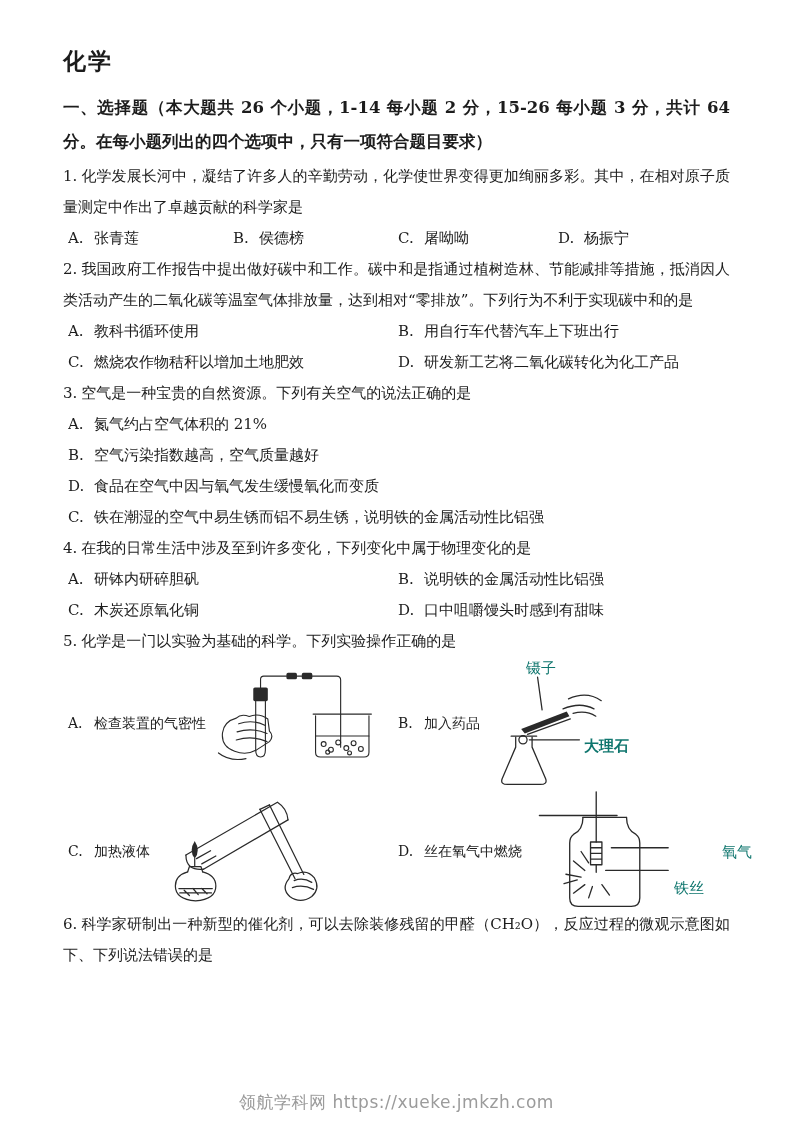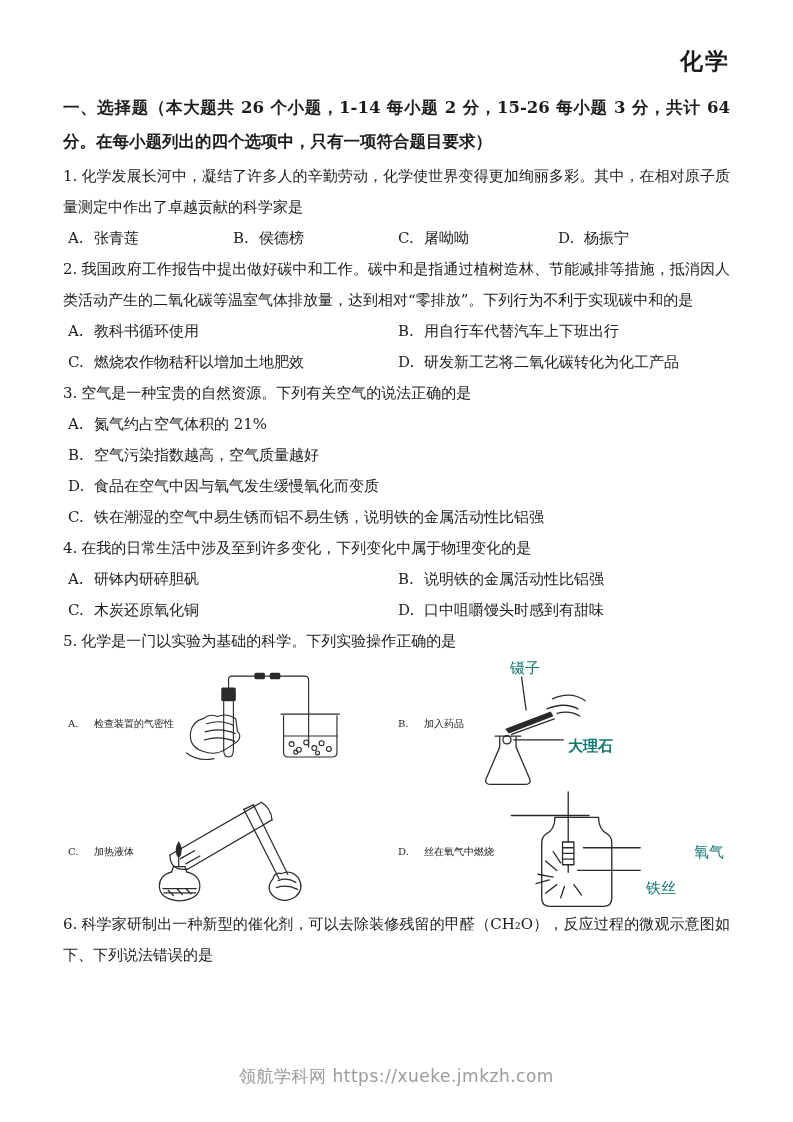--- a/index.html
+++ b/index.html
@@ -2,48 +2,48 @@
 <html><head>
 <meta charset="utf-8">
 <style>
   html,body{margin:0;padding:0;background:#e8e8e8;}
   .page{
     width:793px;height:1122px;background:#ffffff;box-sizing:border-box;
     padding:46px 63px 0 63px;position:relative;overflow:hidden;
     font-family:"DejaVu Serif","Liberation Serif",serif;color:#1c1c1c;
   }
   .title{
-    text-align:right;font-size:23px;font-weight:bold;margin:0 0 14px 0;letter-spacing:2px;
+    text-align:left;font-size:23px;font-weight:bold;margin:0 0 14px 0;letter-spacing:2px;
   }
   .heading{
     font-size:16.5px;font-weight:bold;line-height:34px;text-align:justify;margin:4px 0 2px 0;
   }
   .q{font-size:15px;line-height:31px;}
   .q-text{margin:0;text-align:justify;}
   .q-num{margin-right:4px;}
   .opt-row{padding-left:5px;}
   .opt-grid4{display:grid;grid-template-columns:165px 165px 160px 1fr;}
   .opt-grid2{display:grid;grid-template-columns:330px 1fr;}
   .opt{white-space:nowrap;overflow:hidden;}
   .opt-list .opt{display:block;}
   .lab{display:inline-block;min-width:26px;}
   
   .figrow{display:grid;grid-template-columns:330px 1fr;padding-left:5px;}
   .figcell{display:flex;align-items:center;gap:6px;}
-  .figcap{white-space:nowrap;font-size:10px;}
+  .figcap{white-space:nowrap;font-size:14px;}
   .figbox{position:relative;}
   .figbox svg{display:block;}
   .ann{
     position:absolute;font-size:15px;color:#0f766e;white-space:nowrap;
     font-family:"DejaVu Serif","Liberation Serif",serif;
   }
   .sk{stroke:#2a2a2a;stroke-width:1.4;fill:none;stroke-linecap:round;stroke-linejoin:round;}
   .skf{fill:#2a2a2a;stroke:none;}
   .footer{
-    position:absolute;left:0;right:0;bottom:34px;text-align:center;
+    position:absolute;left:0;right:0;bottom:8px;text-align:center;
     font-family:"DejaVu Sans","Liberation Sans",sans-serif;
     font-size:17px;color:#9b9b9b;letter-spacing:0.5px;
   }
 </style>
 </head>
 <body>
 
 <div class="page">
 
   <h1 class="title">化学</h1>

